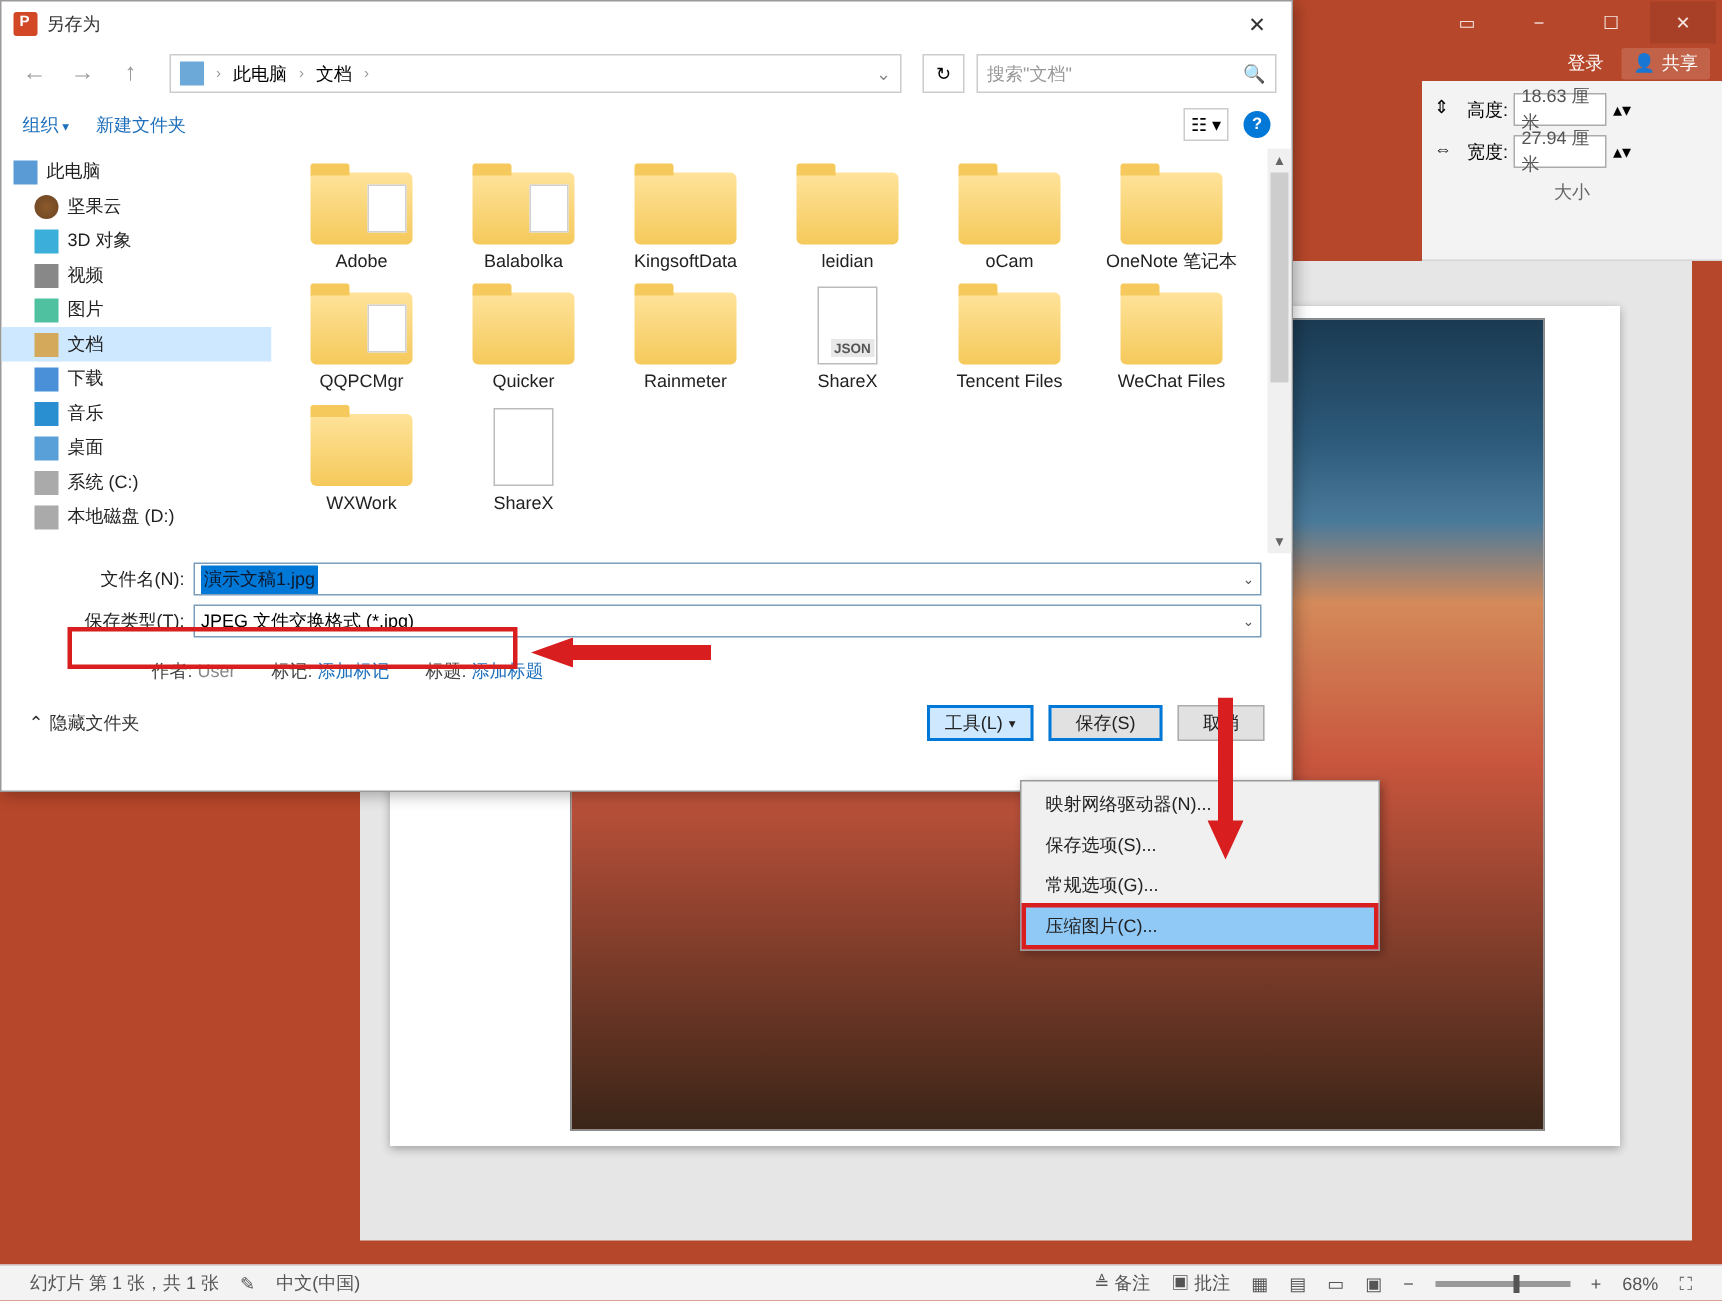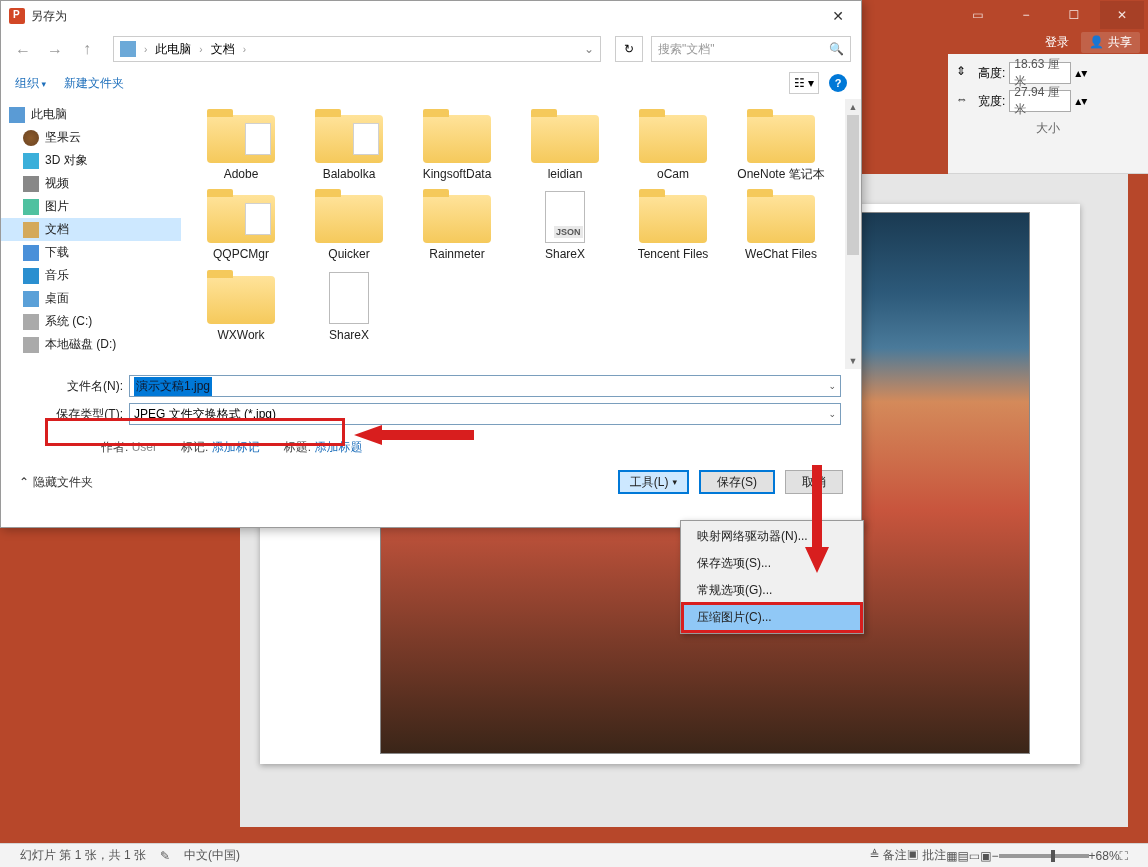--- a/index.html
+++ b/index.html
@@ -15,21 +15,21 @@
 .ppt-ribbon { position: absolute; top: 54px; right: 0; width: 200px; height: 120px; background: #f3f3f3; border-bottom: 1px solid #d4d4d4; padding: 8px; }
 .ppt-ribbon .size-row { display: flex; align-items: center; gap: 4px; margin-bottom: 6px; }
 .ppt-ribbon .size-input { width: 62px; height: 22px; border: 1px solid #ababab; background: #fff; padding: 0 4px; color: #555; display: flex; align-items: center; justify-content: flex-end; }
 .ppt-ribbon .size-icon { width: 18px; height: 18px; }
 .ppt-ribbon .group-label { text-align: center; color: #666; margin-top: 8px; }
 .ppt-canvas { position: absolute; top: 174px; left: 240px; right: 20px; bottom: 40px; background: #e6e6e6; }
 .ppt-slide { position: absolute; top: 30px; left: 20px; width: 820px; height: 560px; background: #fff; box-shadow: 0 2px 6px rgba(0,0,0,0.3); }
 .ppt-image { position: absolute; top: 8px; left: 120px; right: 50px; bottom: 10px; background: linear-gradient(180deg, #1a3a52 0%, #2d5a7a 15%, #4a7a9a 25%, #d48a5a 35%, #c8553d 55%, #3a2518 100%); border: 1px solid #888; }
 .ppt-statusbar { position: absolute; bottom: 0; left: 0; right: 0; height: 24px; background: #f3f3f3; border-top: 1px solid #d4d4d4; display: flex; align-items: center; padding: 0 20px; color: #555; }
 .ppt-statusbar .left { display: flex; gap: 14px; align-items: center; }
-.ppt-statusbar .right { margin-left: auto; display: flex; gap: 0; align-items: center; }
+.ppt-statusbar .right { margin-left: auto; display: flex; gap: 14px; align-items: center; }
 .zoom-slider { width: 90px; height: 4px; background: #999; position: relative; }
 .zoom-slider::after { content: ''; position: absolute; left: 58%; top: -4px; width: 4px; height: 12px; background: #555; }
 
 
 .dialog { position: absolute; top: 0; left: 0; width: 862px; height: 528px; background: #fff; border: 1px solid #9a9a9a; box-shadow: 2px 2px 10px rgba(0,0,0,0.3); }
 .dlg-title { height: 30px; display: flex; align-items: center; padding: 0 8px; }
 .dlg-title .app-icon { width: 16px; height: 16px; background: #d24726; margin-right: 6px; border-radius: 2px; position: relative; }
 .dlg-title .app-icon::after { content: 'P'; position: absolute; color: #fff; font-size: 10px; font-weight: bold; left: 4px; top: 1px; }
 .dlg-title .title-text { flex: 1; color: #333; }
 .dlg-title .close-btn { width: 30px; height: 24px; display: flex; align-items: center; justify-content: center; font-size: 14px; color: #333; }
@@ -76,21 +76,21 @@
 
 .dlg-footer { display: flex; align-items: center; padding: 12px 18px; gap: 10px; }
 .dlg-footer .hide-folders { display: flex; align-items: center; gap: 4px; color: #333; }
 .dlg-footer .spacer { flex: 1; }
 .btn { height: 24px; padding: 0 16px; border: 1px solid #acacac; background: #e1e1e1; display: flex; align-items: center; justify-content: center; color: #222; }
 .btn.tools { border: 2px solid #0078d7; background: #cde8ff; padding: 0 10px; }
 .btn.tools::after { content: ' ▾'; margin-left: 4px; font-size: 9px; }
 .btn.save { border: 2px solid #0078d7; }
 
 
-.tools-menu { position: absolute; top: 520px; left: 680px; width: 184px; background: #f0f0f0; border: 1px solid #999; box-shadow: 2px 2px 6px rgba(0,0,0,0.3); padding: 2px; z-index: 50; }
+.tools-menu { position: absolute; top: 520px; left: 680px; width: 240px; background: #f0f0f0; border: 1px solid #999; box-shadow: 2px 2px 6px rgba(0,0,0,0.3); padding: 2px; z-index: 50; }
 .tools-menu .mitem { padding: 5px 14px; color: #222; }
 .tools-menu .mitem.selected { background: #90c8f6; border: 3px solid #d81e1e; margin: -2px; padding: 4px 13px; }
 
 
 .anno-box1 { position: absolute; top: 418px; left: 45px; width: 300px; height: 28px; border: 3px solid #d81e1e; z-index: 60; pointer-events: none; }
 .anno-arrow-h { position: absolute; top: 425px; left: 354px; width: 120px; height: 20px; z-index: 60; pointer-events: none; }
 .anno-arrow-v { position: absolute; top: 465px; left: 805px; width: 24px; height: 108px; z-index: 60; pointer-events: none; }
 
 
 .folder-shape { width: 68px; height: 48px; background: linear-gradient(180deg,#ffe39a,#f5c95b); border-radius: 2px 4px 4px 4px; position: relative; margin-top: 6px; }

